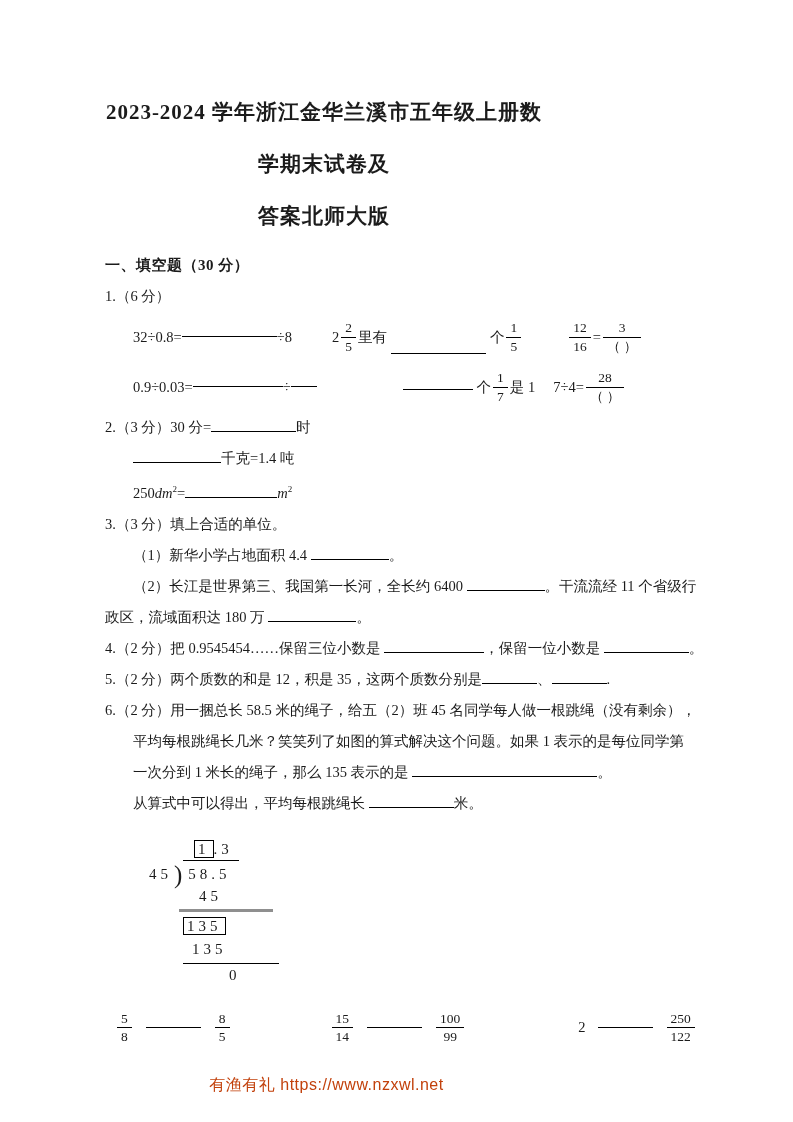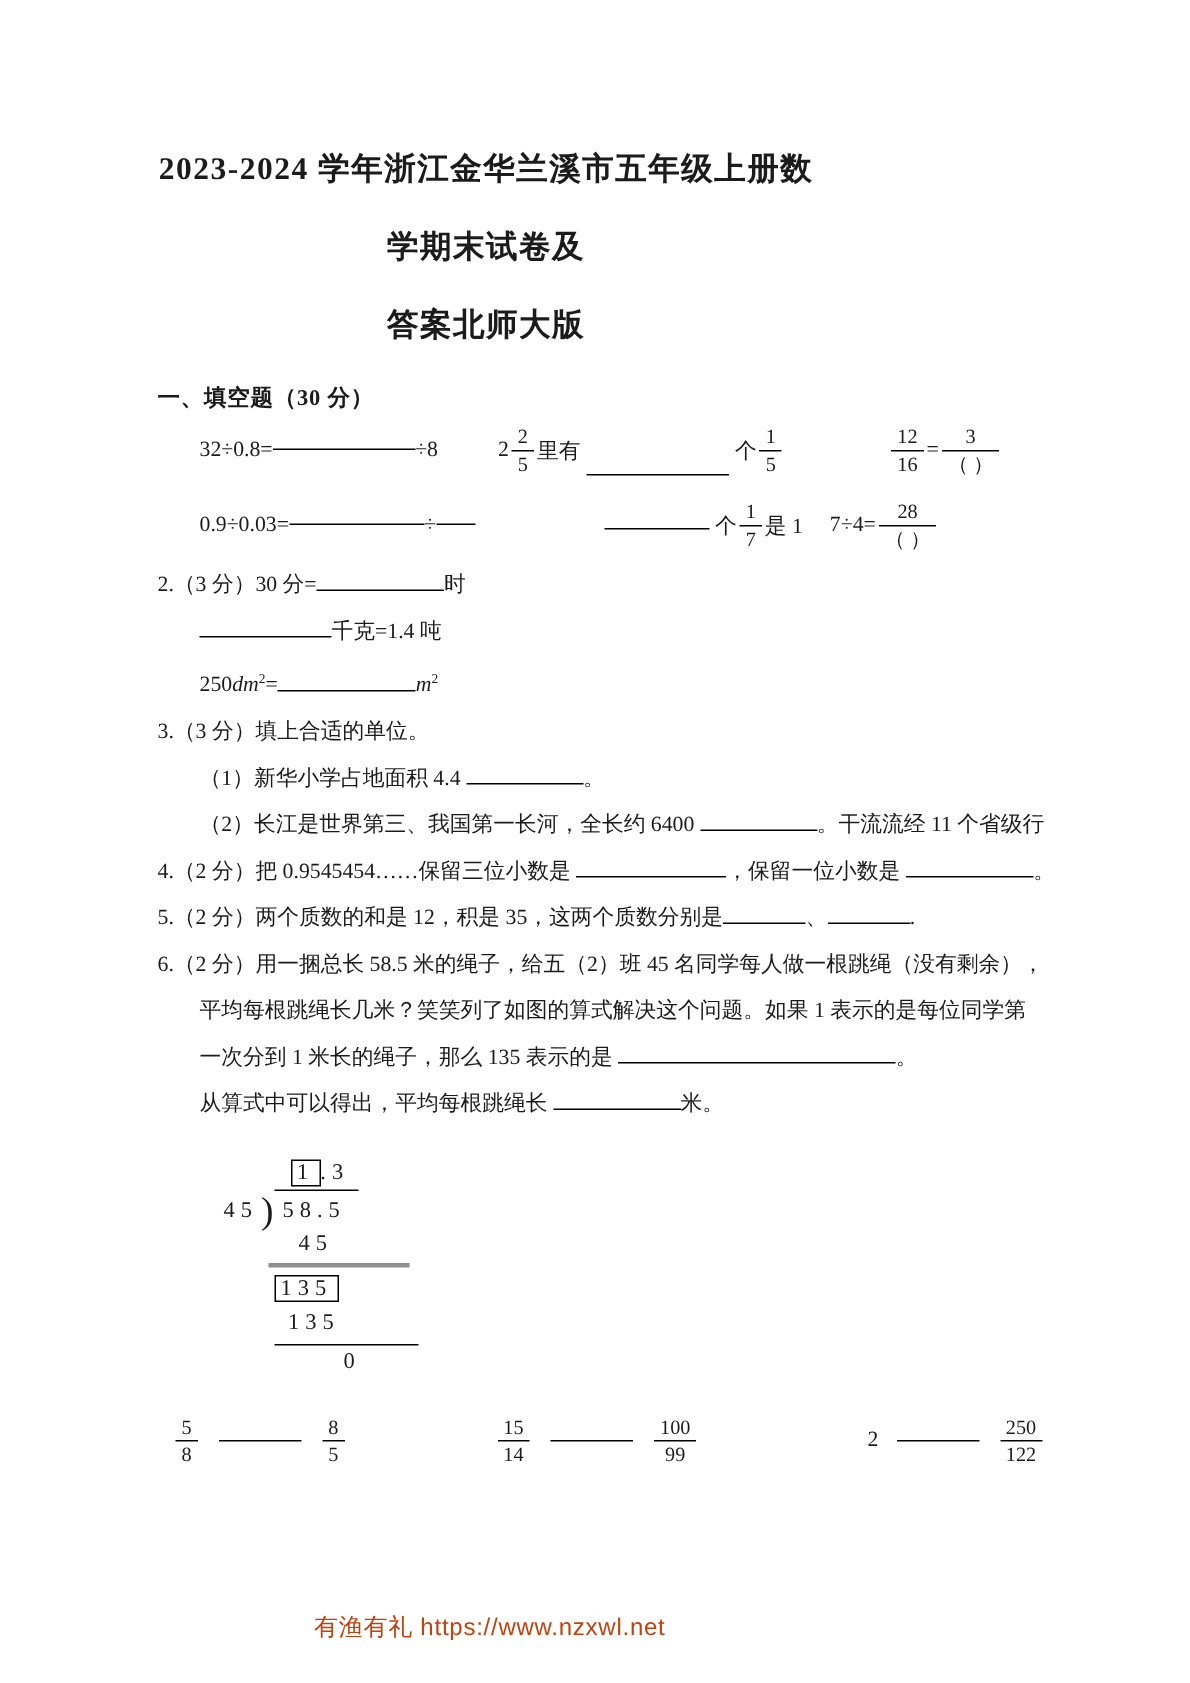--- a/index.html
+++ b/index.html
@@ -69,41 +69,42 @@
 <div class="page">
 
   <h1 class="title">
     <span>2023-2024 学年浙江金华兰溪市五年级上册数学期末试卷及</span><br>
     <span>答案北师大版</span>
   </h1>
 
   <div class="section-heading">一、填空题（30 分）</div>
 
   <div class="q">
+    <div class="line mt6">1.（6 分）</div>
     <div class="math-row indent">
       <span class="grp">
         <span>32÷0.8=</span>
           <span class="blank b95"></span>
           <span>÷8</span>
       </span>
       <span class="grp" style="margin-left:40px">
         <span>2</span>
           <span class="frac">
             <span class="fn">2</span>
             <span class="fd">5</span>
           </span>
           <span>里有</span>
           <span class="blank b95" style="margin:0 4px"></span>
           <span>个</span>
           <span class="frac">
             <span class="fn">1</span>
             <span class="fd">5</span>
           </span>
       </span>
-      <span class="grp" style="margin-left:69px">
+      <span class="grp" style="margin-left:44px">
         <span class="frac">
             <span class="fn">12</span>
             <span class="fd">16</span>
           </span>
           <span>=</span>
           <span class="frac">
             <span class="fn">3</span>
             <span class="fd">（ ）</span>
           </span>
       </span>
@@ -146,20 +147,23 @@
     </div>
   </div>
 
   <div class="q">
     <div class="line">3.（3 分）填上合适的单位。</div>
     <div class="line indent">
       <span>（1）新华小学占地面积 4.4</span> <span class="blank b78"></span><span>。</span>
     </div>
     <div class="line indent">
       <span>（2）长江是世界第三、我国第一长河，全长约 6400</span> <span class="blank b78"></span><span>。干流流经 11 个省级行</span>
+    </div>
+    <div class="line">
+      <span>政区，流域面积达 180 万</span> <span class="blank b88"></span><span>。</span>
     </div>
   </div>
 
   <div class="q">
     <div class="line">
       <span>4.（2 分）</span><span>把 0.9545454……保留三位小数是</span> <span class="blank b100"></span><span>，保留一位小数是</span> <span class="blank b85"></span><span>。</span>
     </div>
   </div>
 
   <div class="q">

